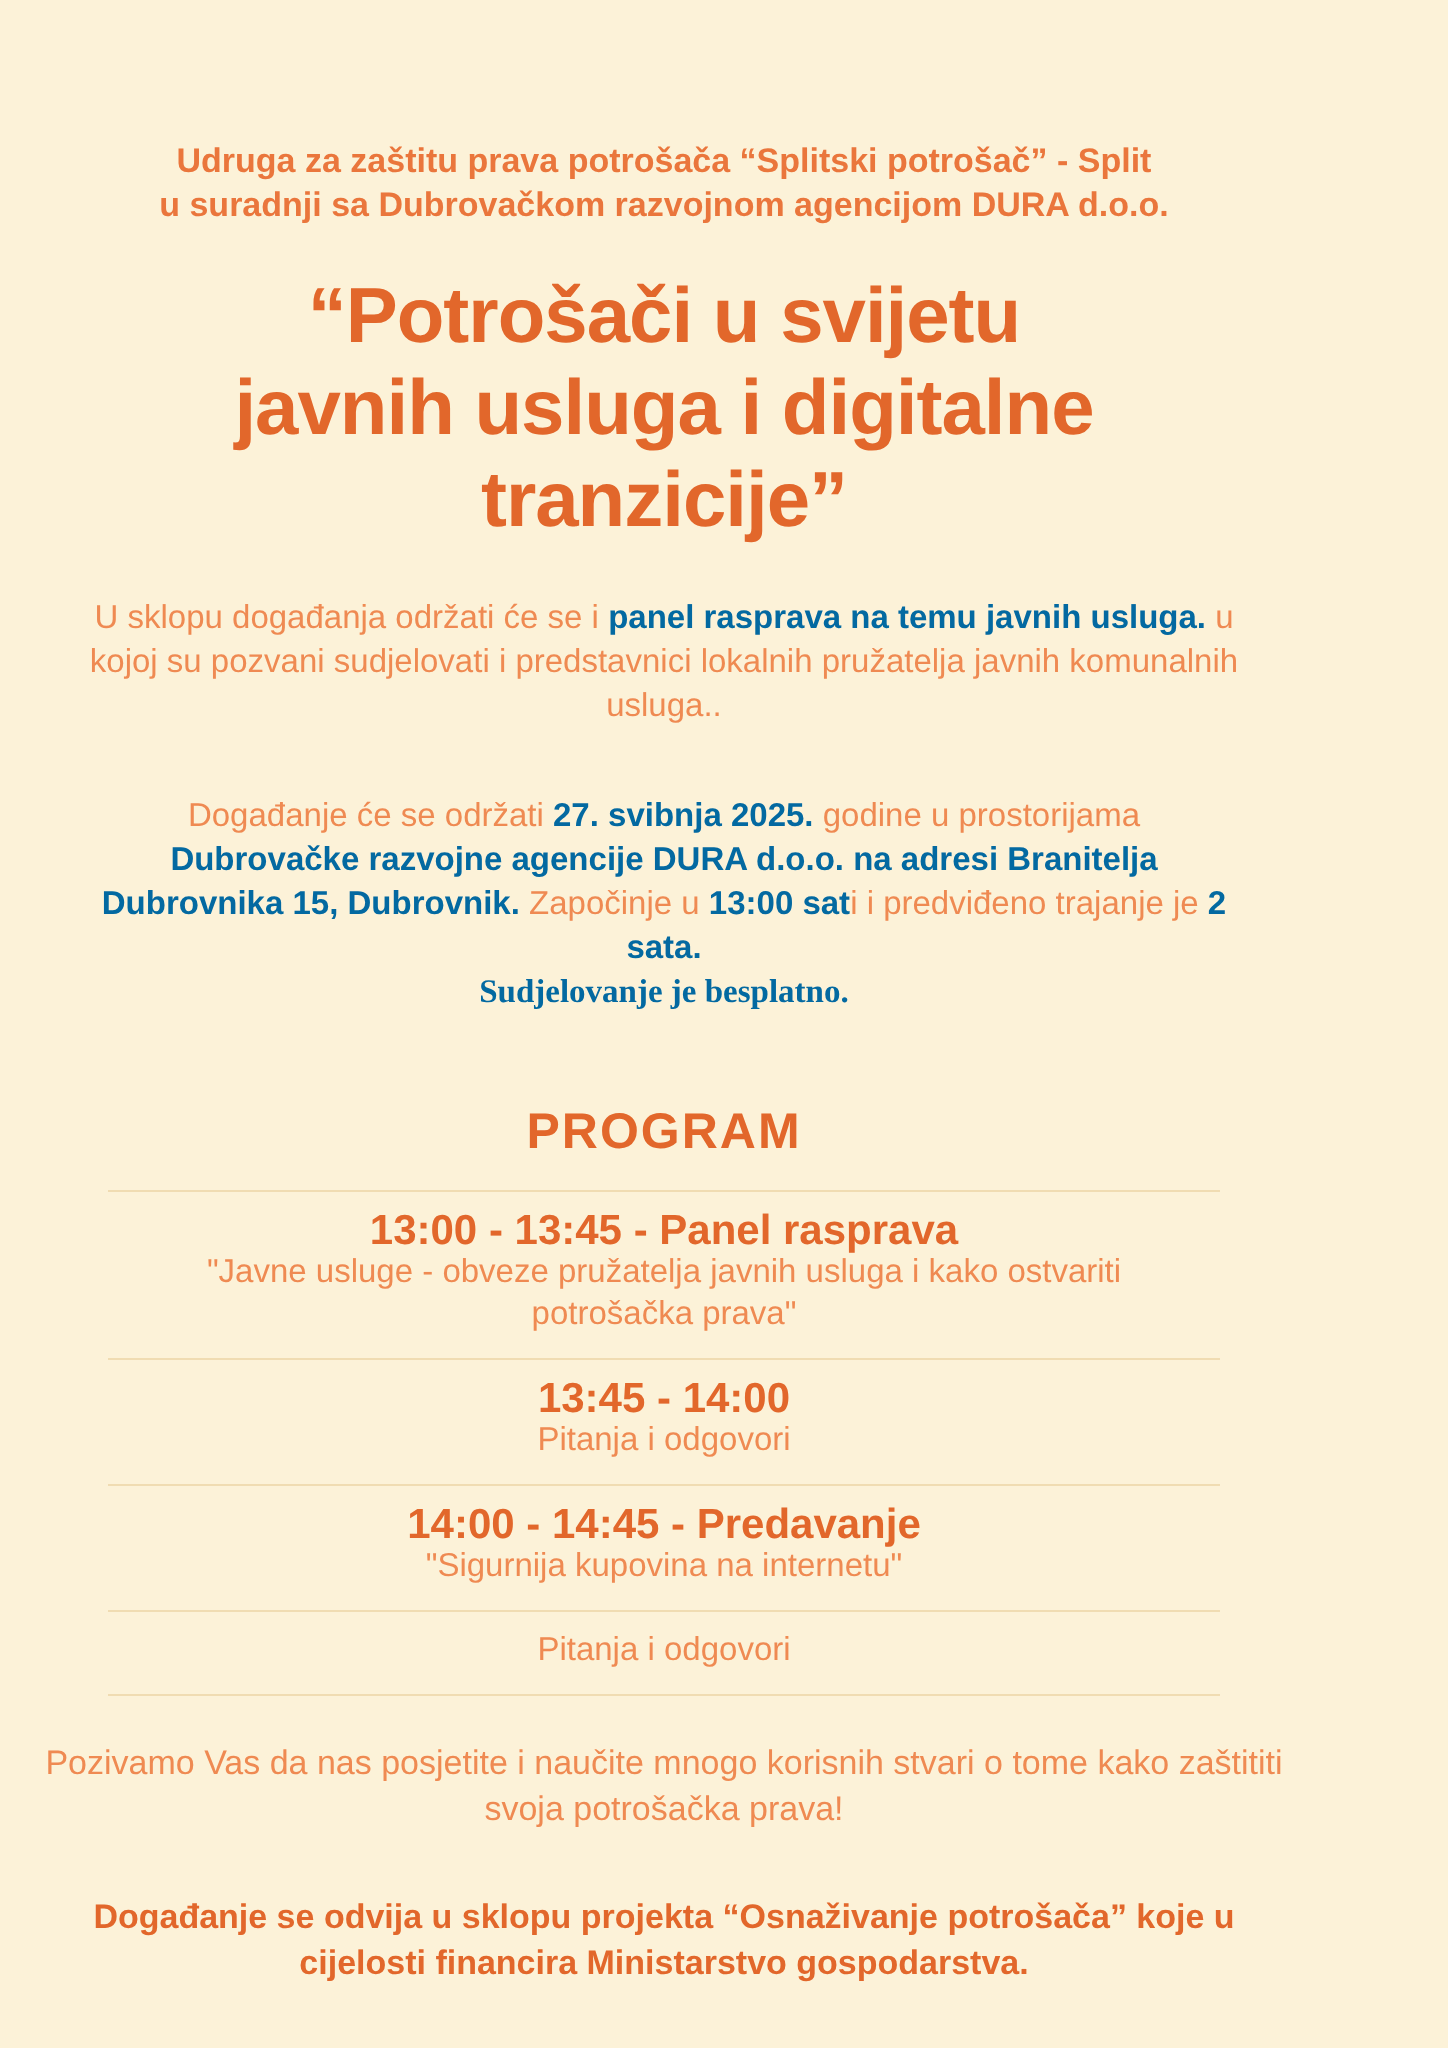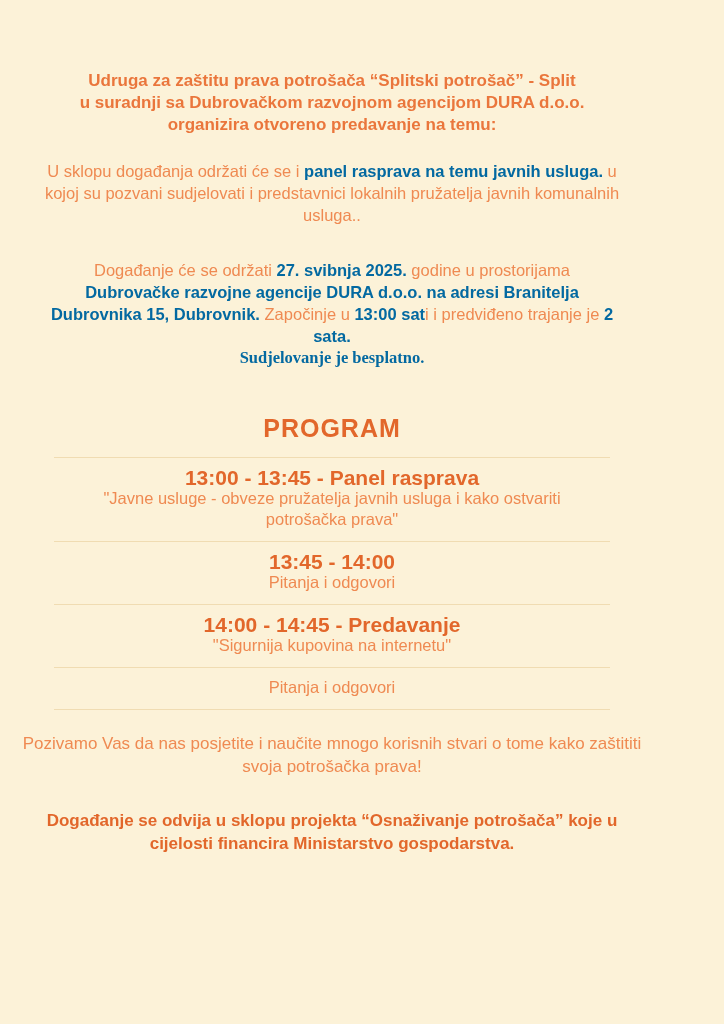--- a/index.html
+++ b/index.html
@@ -29,23 +29,27 @@
   .project{margin-top:14px;max-width:600px;font-size:17px;line-height:23px;font-weight:bold;color:#e2672b;}
 </style>
 </head>
 <body>
 
 <div class="page">
 
   <div class="intro">
     <div>Udruga za zaštitu prava potrošača “Splitski potrošač” - Split</div>
     <div>u suradnji sa Dubrovačkom razvojnom agencijom DURA d.o.o.</div>
-    <div>organizira otvoreno predavanje na temu:</div>
   </div>
 
+  <div class="title">
+    <div>“Potrošači u svijetu</div>
+    <div>javnih usluga i digitalne</div>
+    <div>tranzicije”</div>
+  </div>
 
   <p class="para para1"><span>U sklopu događanja održati će se i </span><b>panel rasprava na temu javnih usluga.</b><span> u kojoj su pozvani sudjelovati i predstavnici lokalnih pružatelja javnih komunalnih usluga..</span></p>
 
   <p class="para para2"><span class="reg">Događanje će se održati </span><b>27. svibnja 2025.</b><span class="reg"> godine u prostorijama </span><b>Dubrovačke razvojne agencije DURA d.o.o. na adresi Branitelja Dubrovnika 15, Dubrovnik.</b><span class="reg"> Započinje u </span><b>13:00 sat</b><span class="reg">i i predviđeno trajanje je </span><b>2 sata.</b><span class="free-line" style="display:block;"><b>Sudjelovanje je besplatno.</b></span></p>
 
   <div class="program-heading">PROGRAM</div>
 
   <div class="program">
     <div class="divider"></div>
     <div class="prog-item">

